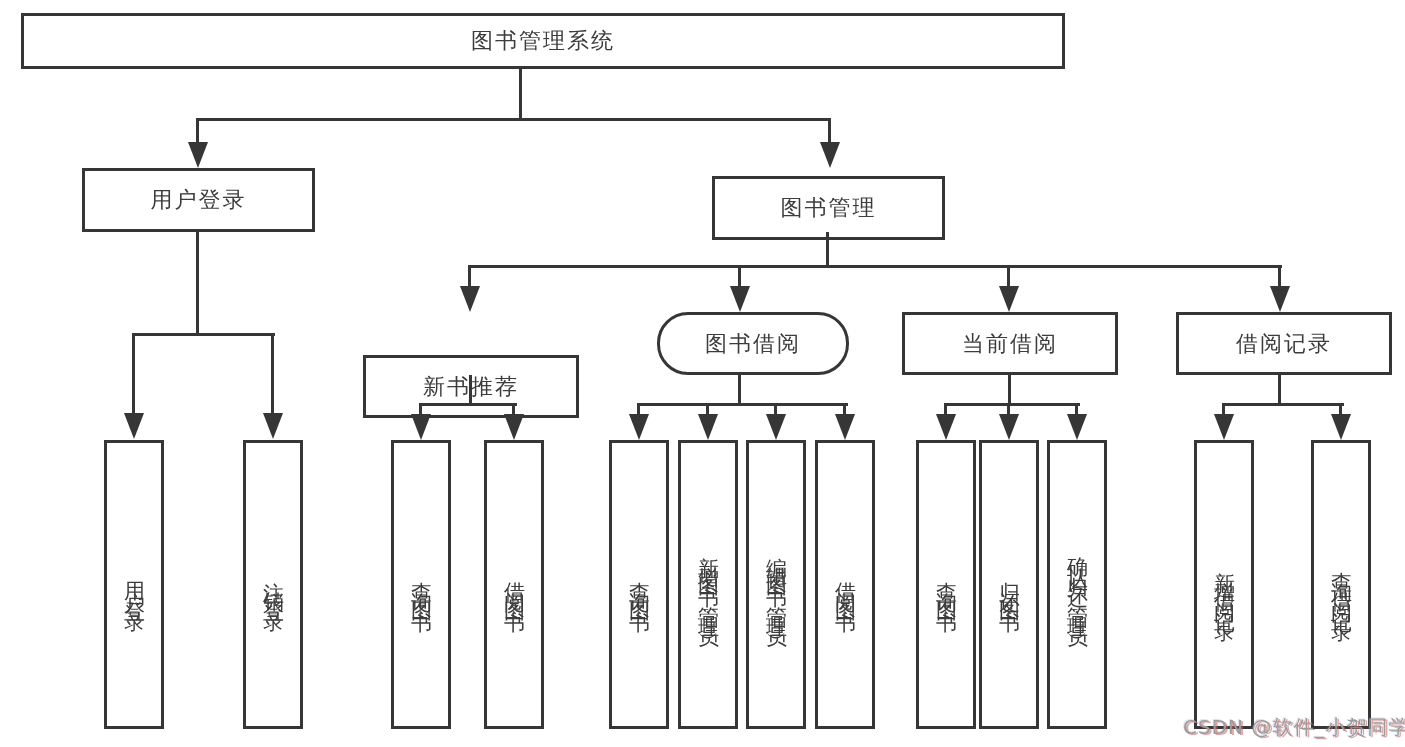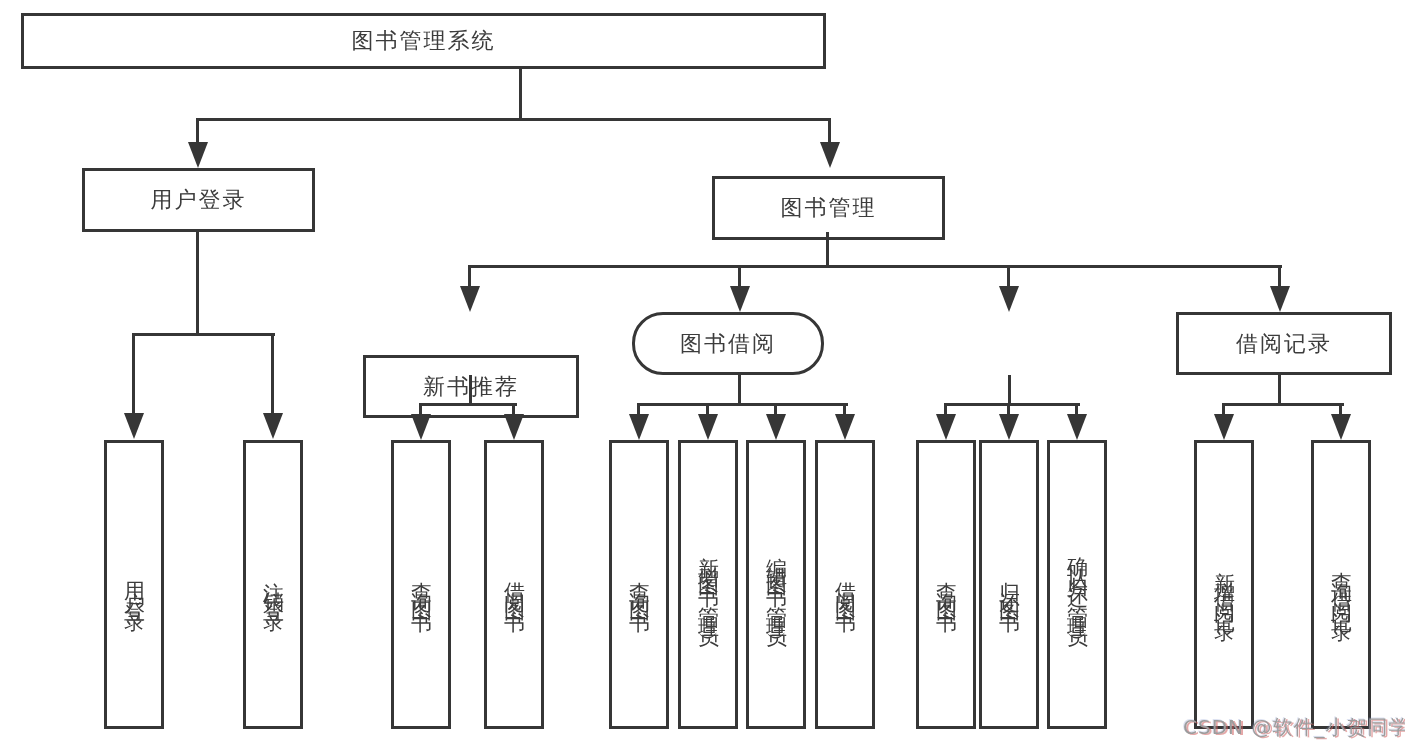--- a/index.html
+++ b/index.html
@@ -65,21 +65,21 @@
     color: #9c9c9c;
     text-shadow: 2px 1px 0 rgba(208, 96, 96, 0.55), -1px -1px 0 rgba(120, 140, 200, 0.25);
     white-space: nowrap;
   }
 </style>
 </head>
 <body>
 
 <div id="diagram">
 
-  <div class="box h-label" style="left:21px; top:13px; width:805px; height:56px;">
+  <div class="box h-label" style="left:21px; top:13px; width:1044px; height:56px;">
     <span>图书管理系统</span>
   </div>
 
   <div class="ln v" style="left:519px; top:68px; height:53px;"></div>
   <div class="ln h" style="left:196px; top:118px; width:635px;"></div>
   <div class="ln v" style="left:196px; top:118px; height:30px;"></div>
   <div class="arr" style="left:188px; top:142px;"></div>
   <div class="ln v" style="left:828px; top:118px; height:30px;"></div>
   <div class="arr" style="left:820px; top:142px;"></div>
 
@@ -104,22 +104,25 @@
   <div class="ln v" style="left:738px; top:265px; height:24px;"></div>
   <div class="arr" style="left:730px; top:286px;"></div>
   <div class="ln v" style="left:1007px; top:265px; height:24px;"></div>
   <div class="arr" style="left:999px; top:286px;"></div>
   <div class="ln v" style="left:1278px; top:265px; height:24px;"></div>
   <div class="arr" style="left:1270px; top:286px;"></div>
 
   <div class="box h-label" style="left:363px; top:312px; width:216px; height:63px;margin-top:43px;">
     <span>新书推荐</span>
   </div>
-  <div class="box h-label" style="left:632px; top:312px; width:192px; height:63px;border-radius:31px;">
+  <div class="box h-label" style="left:657px; top:312px; width:192px; height:63px;border-radius:31px;">
     <span>图书借阅</span>
+  </div>
+  <div class="box h-label" style="left:902px; top:312px; width:216px; height:63px;">
+    <span>当前借阅</span>
   </div>
   <div class="box h-label" style="left:1176px; top:312px; width:216px; height:63px;">
     <span>借阅记录</span>
   </div>
 
   <div class="ln v" style="left:469px; top:375px; height:31px;"></div>
   <div class="ln h" style="left:419px; top:403px; width:98px;"></div>
   <div class="ln v" style="left:419px; top:403px; height:13px;"></div>
   <div class="arr" style="left:411px; top:414px;"></div>
   <div class="ln v" style="left:512px; top:403px; height:13px;"></div>

